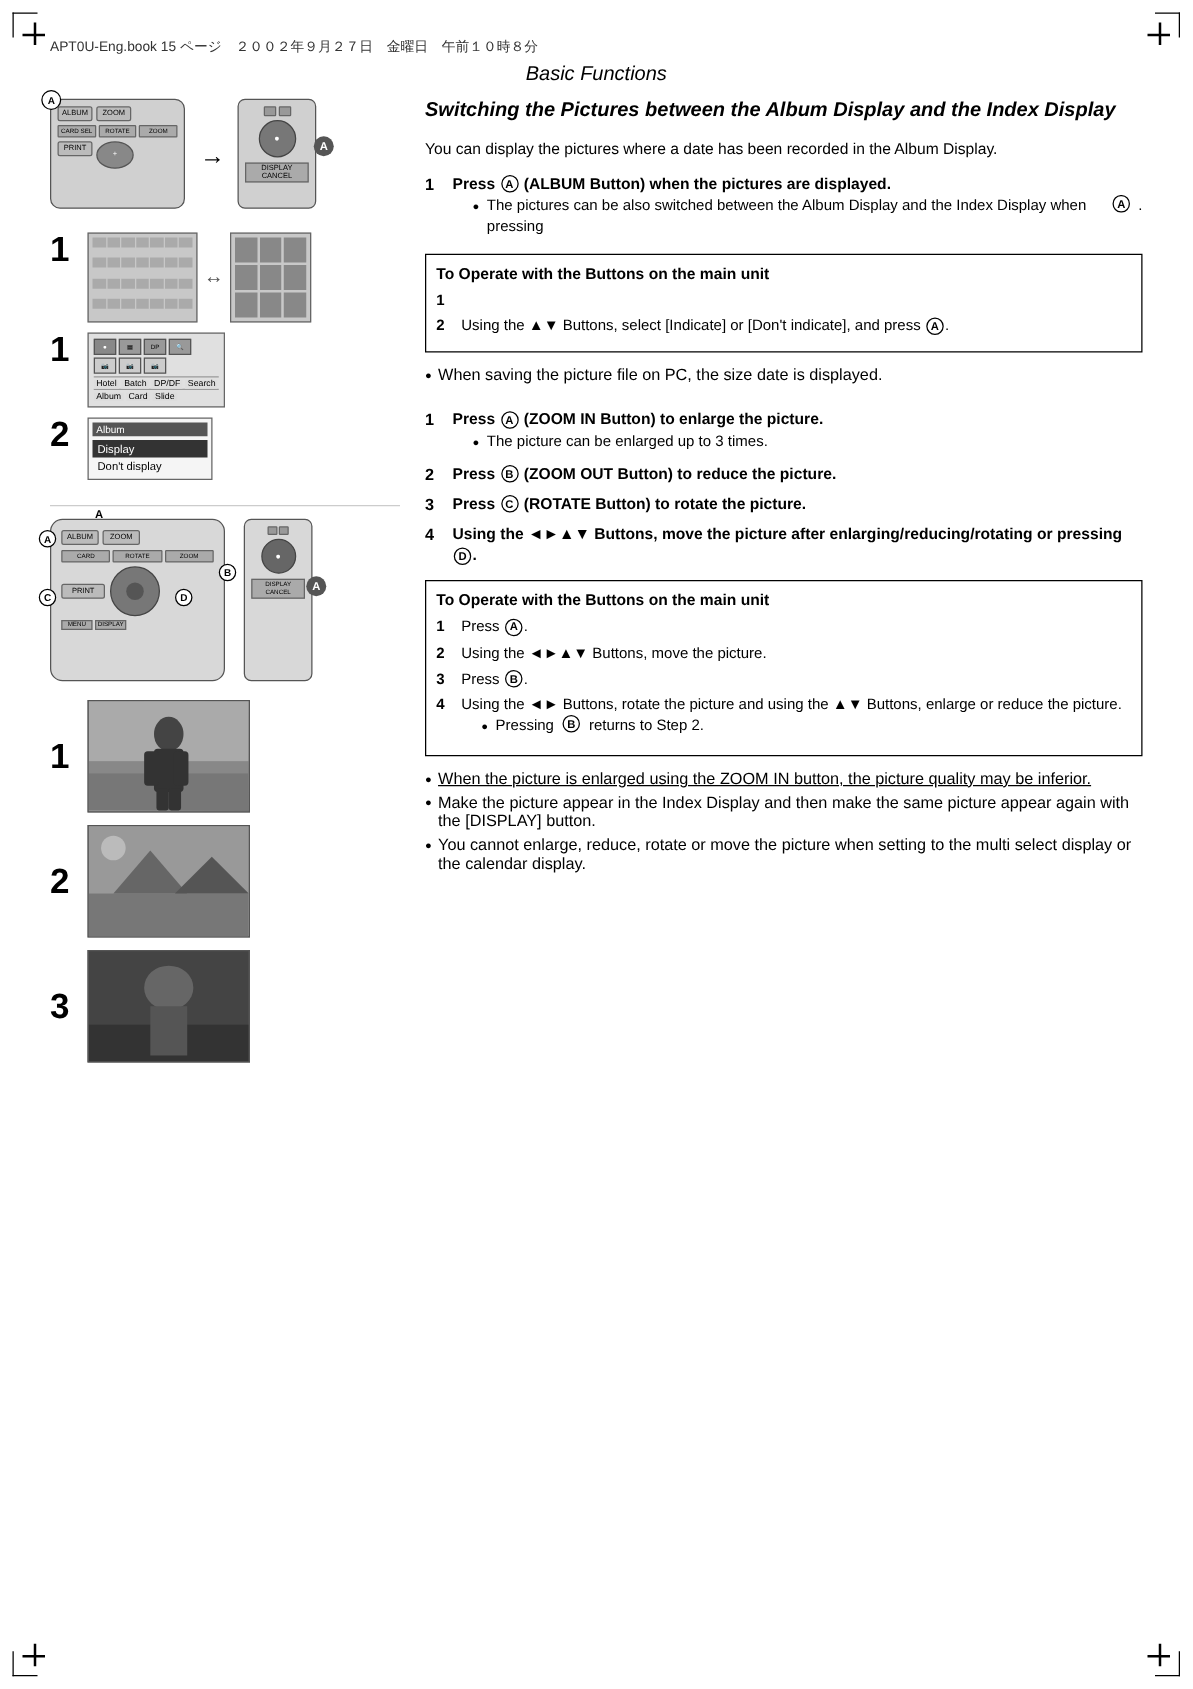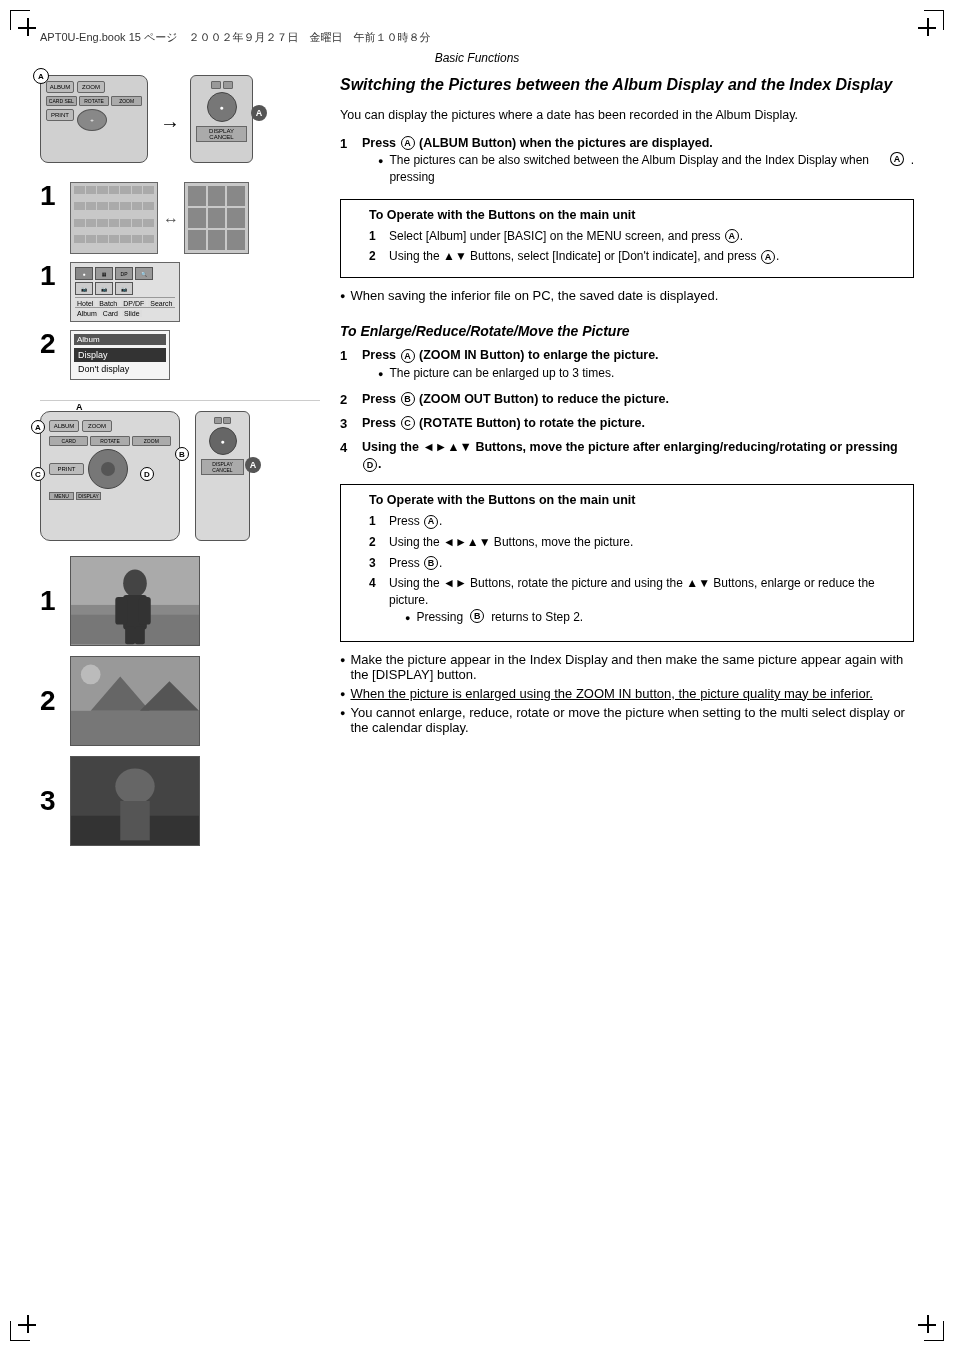--- a/index.html
+++ b/index.html
@@ -106,21 +106,21 @@
       margin-left: 16px;
       margin-bottom: 3px;
       font-size: 12px;
       line-height: 1.4;
     }
     .bullet-item::before { content: '●'; font-size: 9px; margin-top: 3px; flex-shrink: 0; }
 
     
     .info-box {
       border: 1.5px solid #000;
-      padding: 8px 28px;
+      padding: 8px 8px;
       margin: 10px 0;
       font-size: 12px;
     }
     .info-box-title {
       font-weight: bold;
       margin-bottom: 6px;
       font-size: 12.5px;
     }
     .box-step {
       display: flex;
@@ -286,21 +286,21 @@
   <div class="corner corner-br"></div>
 
   <div class="crosshair" style="top:18px;left:18px;"></div>
   <div class="crosshair" style="top:18px;right:18px;"></div>
   <div class="crosshair" style="bottom:18px;left:18px;"></div>
   <div class="crosshair" style="bottom:18px;right:18px;"></div>
 
   <div class="header">
     <span class="header-left">APT0U-Eng.book  15 ページ　２００２年９月２７日　金曜日　午前１０時８分</span>
   </div>
-  <div style="text-align:center; font-style:italic; font-size:12px; margin-bottom:8px;">Basic Functions</div>
+  <div style="text-align:center; font-style:italic; font-size:16px; margin-bottom:8px;">Basic Functions</div>
 
   <div class="main-content">
 
     <div class="left-col">
 
       <div class="remote-container">
 
         <div style="position:relative; width:110px; height:95px;">
           <div style="width:108px;height:88px;background:#d0d0d0;border:1.5px solid #555;border-radius:8px;position:relative;padding:5px;">
 
@@ -539,36 +539,34 @@
           <div class="bullet-item">
             The pictures can be also switched between the Album Display and the Index Display when pressing <span class="circle-label">A</span>.
           </div>
         </div>
       </div>
 
       <div class="info-box">
         <div class="info-box-title">To Operate with the Buttons on the main unit</div>
         <div class="box-step">
           <span class="box-step-num box-num">1</span>
-          <span>Select [Album] under [BASIC] on the MENU screen, and press <span class="circle-label">A</span>.</span>
         </div>
         <div class="box-step">
           <span class="box-step-num box-num">2</span>
           <span>Using the ▲▼ Buttons, select [Indicate] or [Don't indicate], and press <span class="circle-label">
                 <strong>A</strong>
               </span>.</span>
         </div>
       </div>
 
       <div class="note-bullet-inner">
-        When saving the inferior file on PC, the saved date is displayed.
+        When saving the picture file on PC, the size date is displayed.
       </div>
 
       <div class="section-divider"></div>
-      <h3 class="subsection-title">To Enlarge/Reduce/Rotate/Move the Picture</h3>
 
 
       <div class="step">
         <span class="step-num">1</span>
         <div class="step-content">
           <strong>Press <span class="circle-label">A</span> (ZOOM IN Button) to enlarge the picture.</strong>
           <div class="bullet-item">The picture can be enlarged up to 3 times.</div>
         </div>
       </div>
 
@@ -611,24 +609,24 @@
           <span class="box-step-num">4</span>
           <div>
             Using the ◄► Buttons, rotate the picture and using the ▲▼ Buttons, enlarge or reduce the picture.
             <div class="bullet-item">Pressing <span class="circle-label">B</span> returns to Step 2.</div>
           </div>
         </div>
       </div>
 
       <div style="margin-top:8px;">
         <div class="note-bullet-inner" style="margin-bottom:4px;">
+          <span><span class="underline">When the picture is enlarged using the ZOOM IN button, the picture quality may be inferior.</span></span>
+        </div>
+        <div class="note-bullet-inner" style="margin-bottom:4px;">
           Make the picture appear in the Index Display and then make the same picture appear again with the [DISPLAY] button.
-        </div>
-        <div class="note-bullet-inner" style="margin-bottom:4px;">
-          <span><span class="underline">When the picture is enlarged using the ZOOM IN button, the picture quality may be inferior.</span></span>
         </div>
         <div class="note-bullet-inner" style="margin-bottom:4px;">
           You cannot enlarge, reduce, rotate or move the picture when setting to the multi select display or the calendar display.
         </div>
       </div>
 
     </div>
   </div>
 
 </div>

